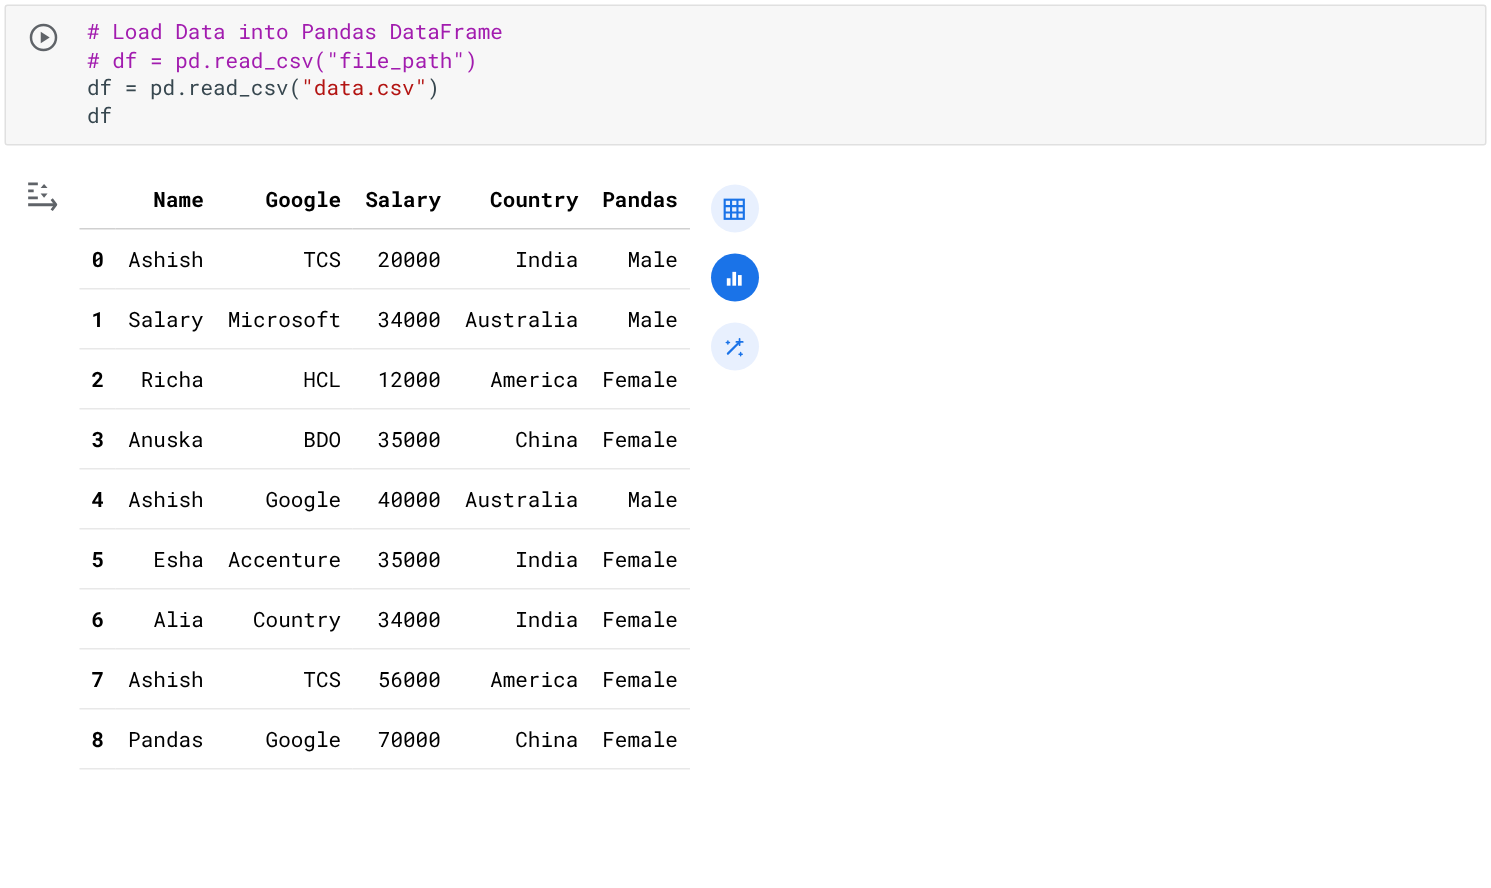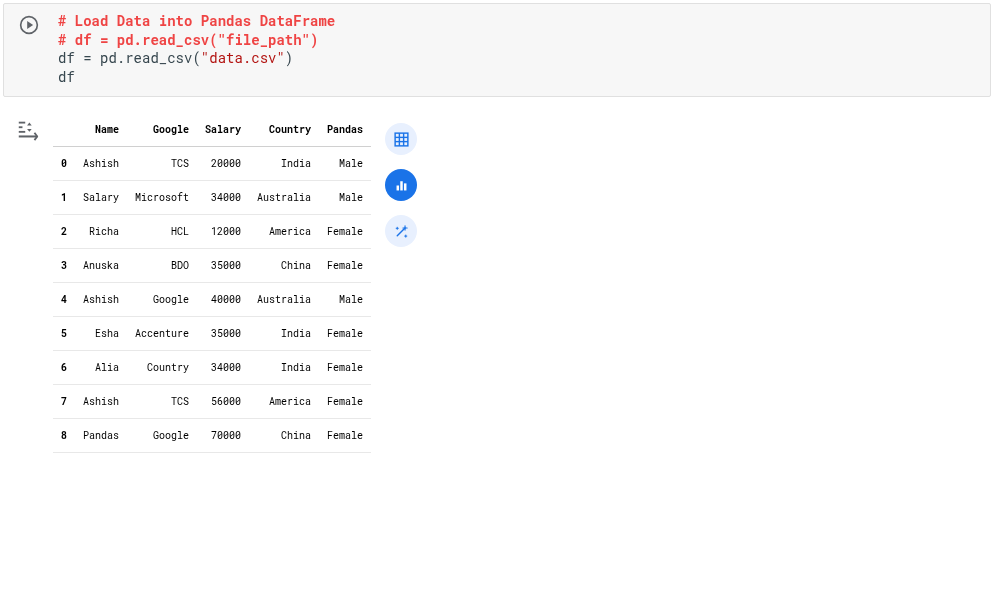--- a/index.html
+++ b/index.html
@@ -46,21 +46,21 @@
     padding: 0 8px 0 4px;
   }
   pre {
     margin: 0;
     font-family: "Roboto Mono", Consolas, "Courier New", monospace;
     font-size: 14px;
     line-height: 18.5px;
     white-space: pre;
     color: #37474f;
   }
-  .tok-comment { color: #ef4444; font-weight: bold; }
+  .tok-comment { color: #a21caf; }
   .tok-string { color: #b31412; }
 
   .output-area {
     display: flex;
     margin: 3px;
   }
   .output-gutter {
     width: 50px;
     display: flex;
     justify-content: center;
@@ -80,21 +80,21 @@
     fill: #5f6368;
   }
   .output-body {
     flex: 1;
     display: flex;
     padding-top: 10px;
   }
   table.df {
     border-collapse: collapse;
     font-family: "Roboto Mono", Consolas, "Courier New", monospace;
-    font-size: 10px;
+    font-size: 14px;
     color: #000;
   }
   table.df th, table.df td {
     padding: 10px 8px;
     text-align: right;
     border-bottom: 1px solid #e8e8e8;
     white-space: nowrap;
   }
   table.df thead th {
     font-weight: 700;

